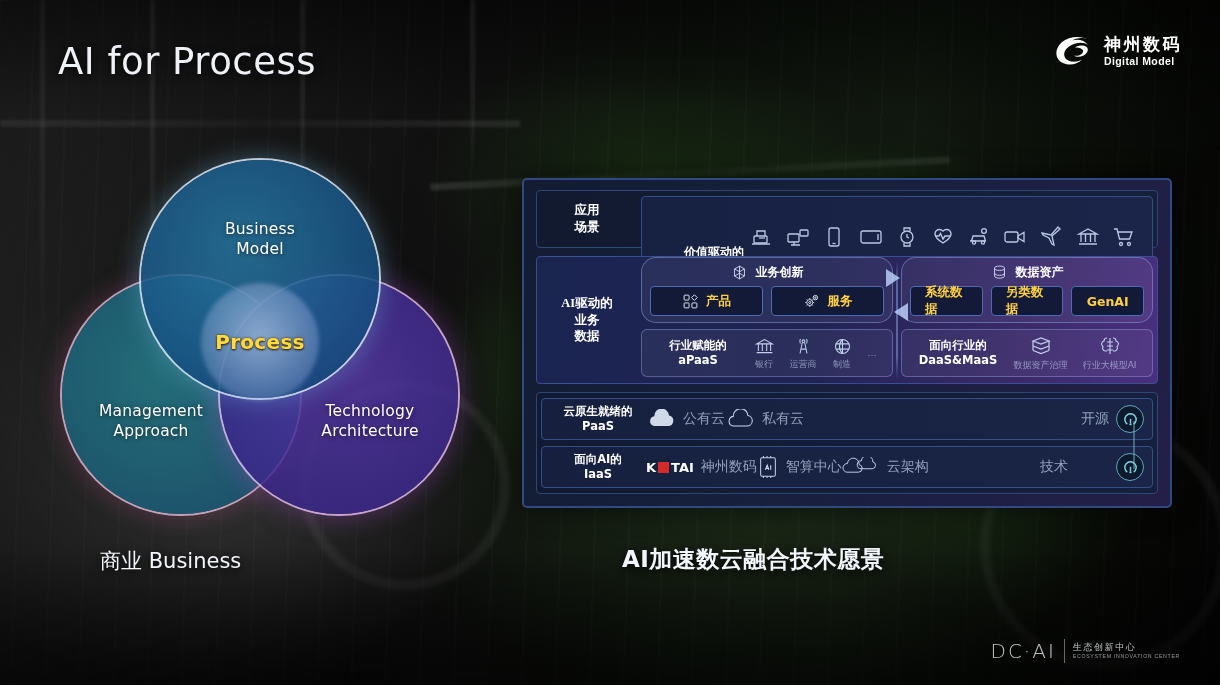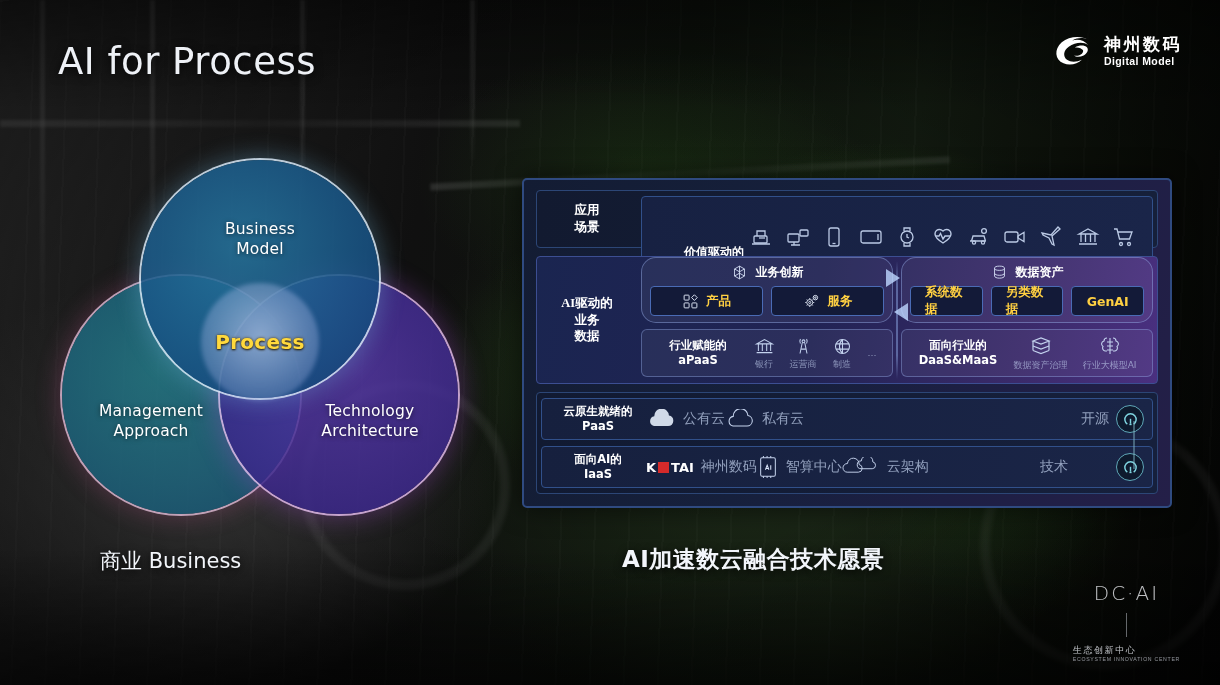--- a/index.html
+++ b/index.html
@@ -229,21 +229,21 @@
     position: absolute; color: #f2f5fa; text-align: left;
     text-shadow: 0 2px 9px rgba(0,0,0,.9);
     font-family: "DejaVu Sans", sans-serif;
   }
   .cap-left  { left: 100px; top: 547px; width: 300px; font-size: 21px; }
   .cap-right { left: 622px; top: 544px; width: 450px; font-size: 23px; font-weight: 700; letter-spacing: .5px; }
 
   
   .footer {
     position: absolute; right: 40px; bottom: 22px;
-    display: flex; align-items: center; gap: 8px; opacity: .82; flex-direction: column;
+    display: flex; align-items: center; gap: 8px; opacity: .82;
   }
   .f-dc {
     font-size: 20px; color: #e8eaee; letter-spacing: 2px; font-weight: 300;
     font-family: "DejaVu Sans", sans-serif;
   }
   .f-bar { width: 1px; height: 24px; background: rgba(220,225,235,.55); }
   .f-txt { line-height: 1.15; }
   .f-cn { font-size: 9px; color: #e6e9ef; letter-spacing: 1.6px; font-family: "DejaVu Sans", sans-serif; }
   .f-en { font-size: 5.2px; color: rgba(225,230,240,.75); letter-spacing: .7px; margin-top: 2px; }
 </style>

